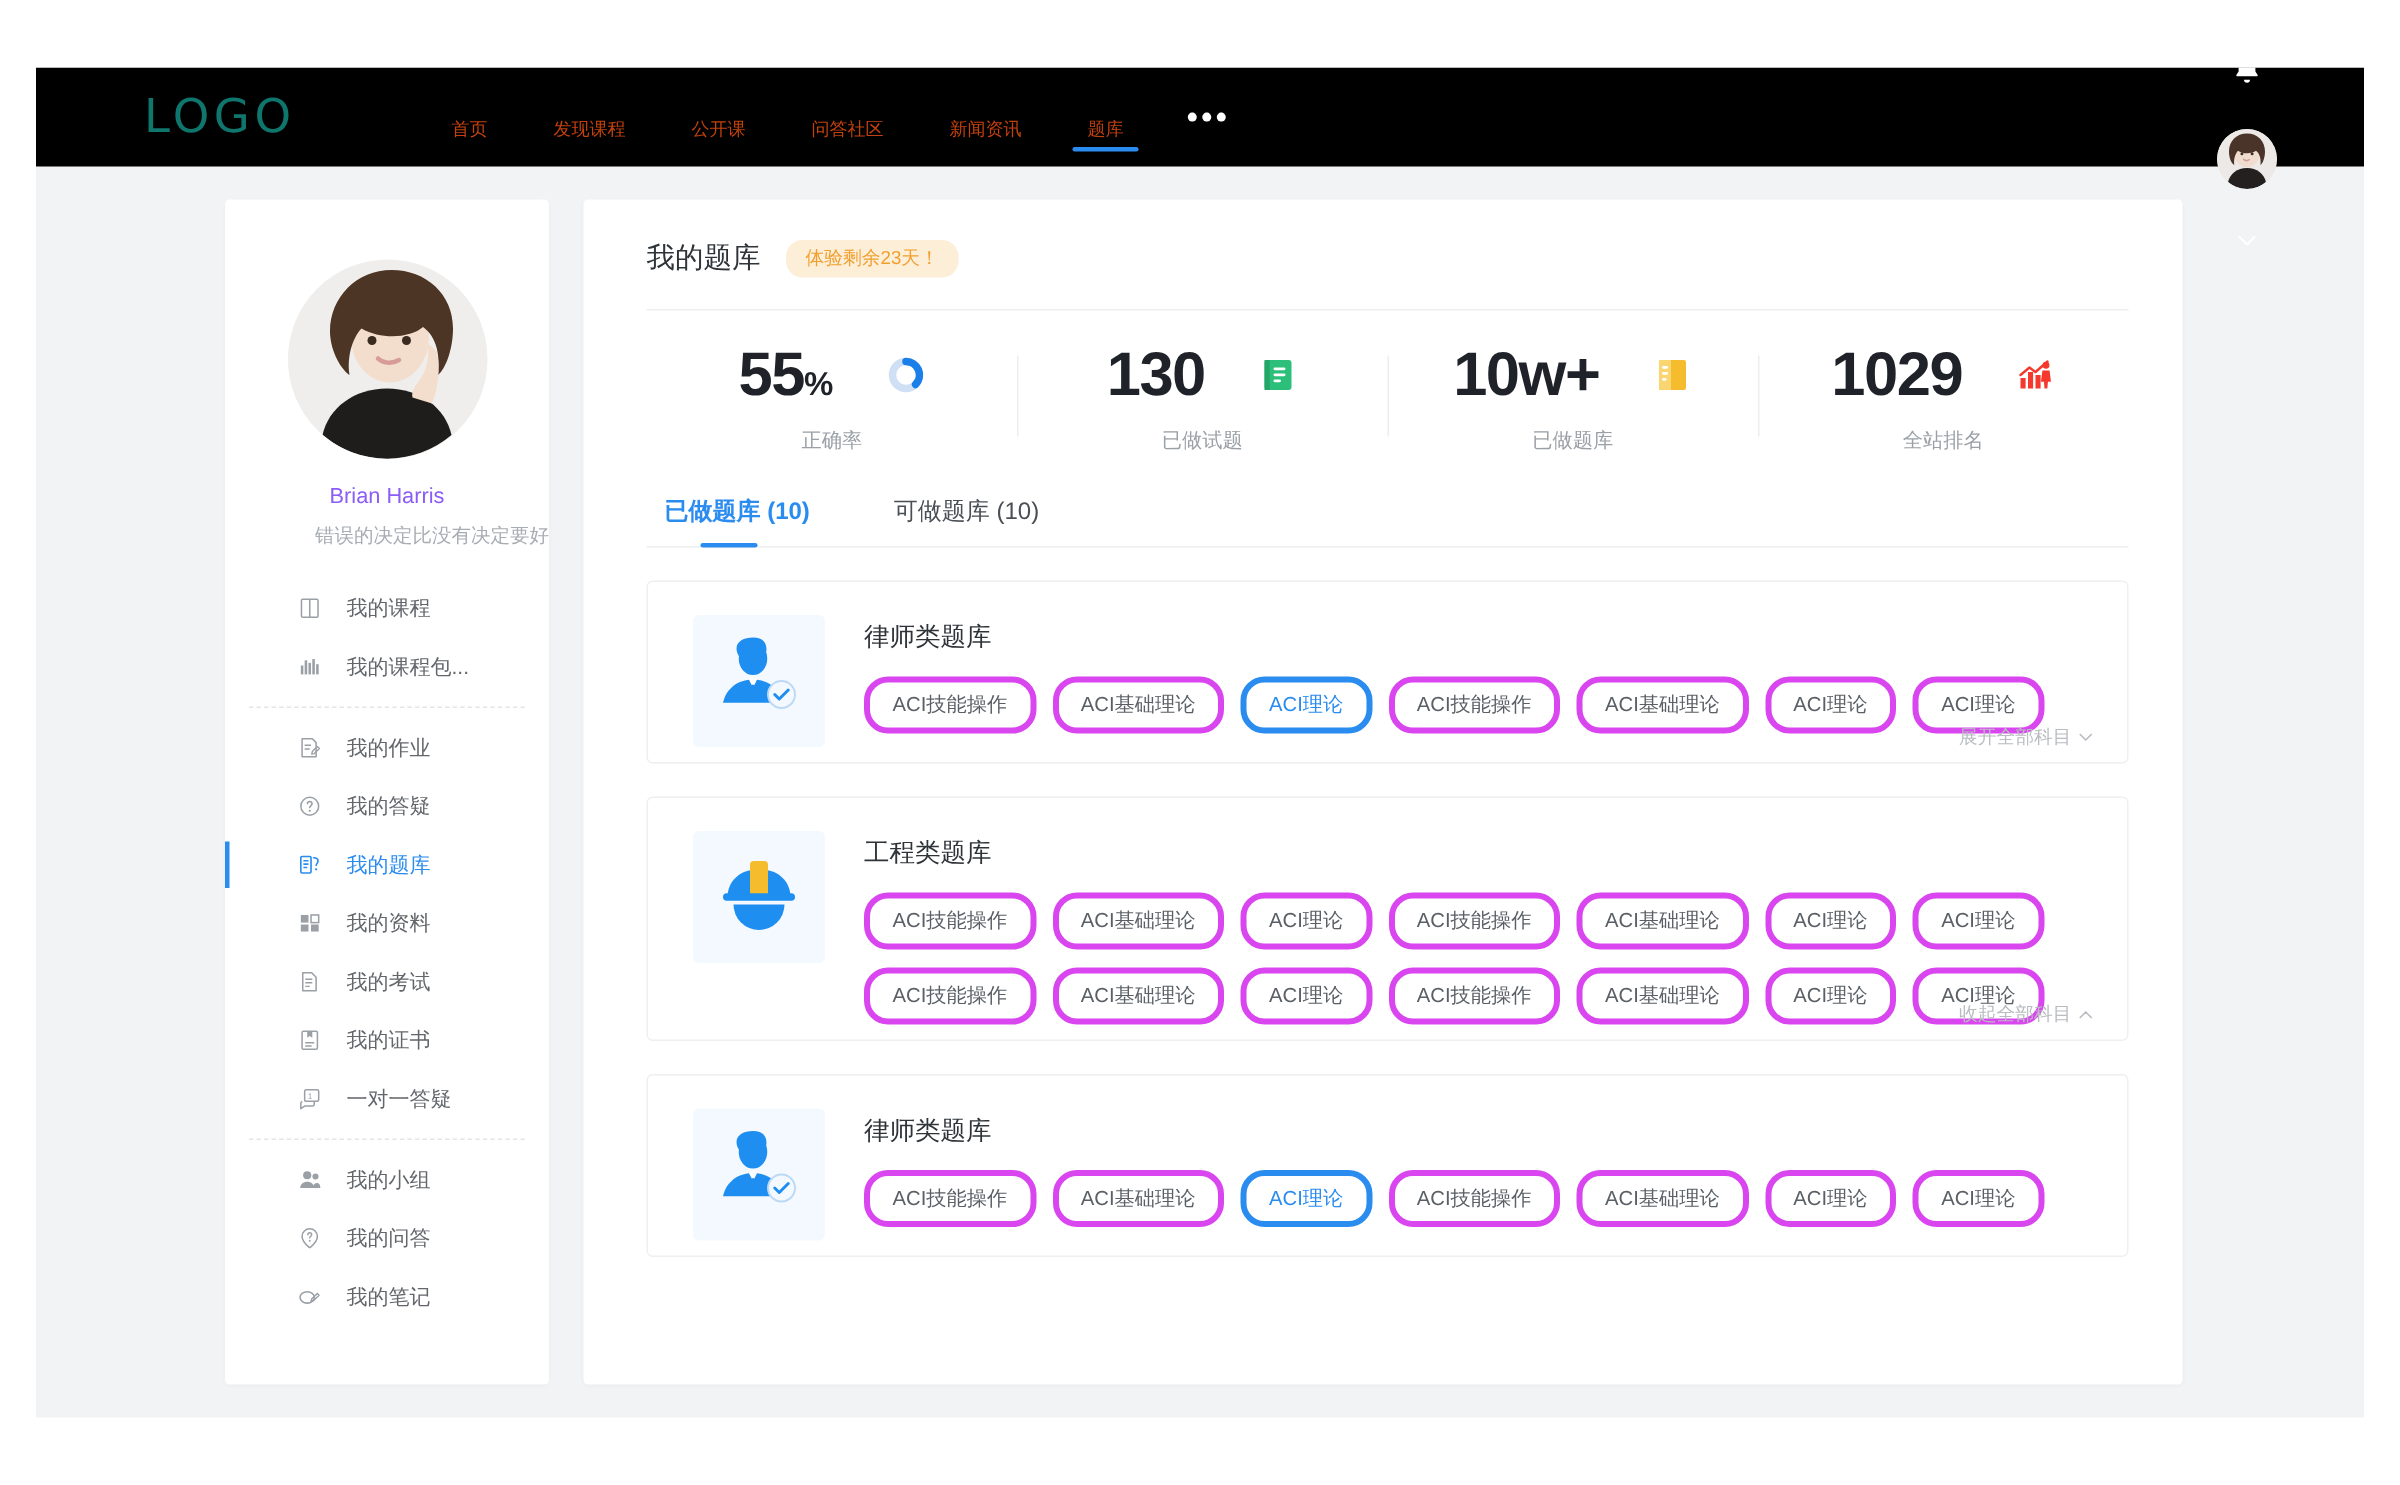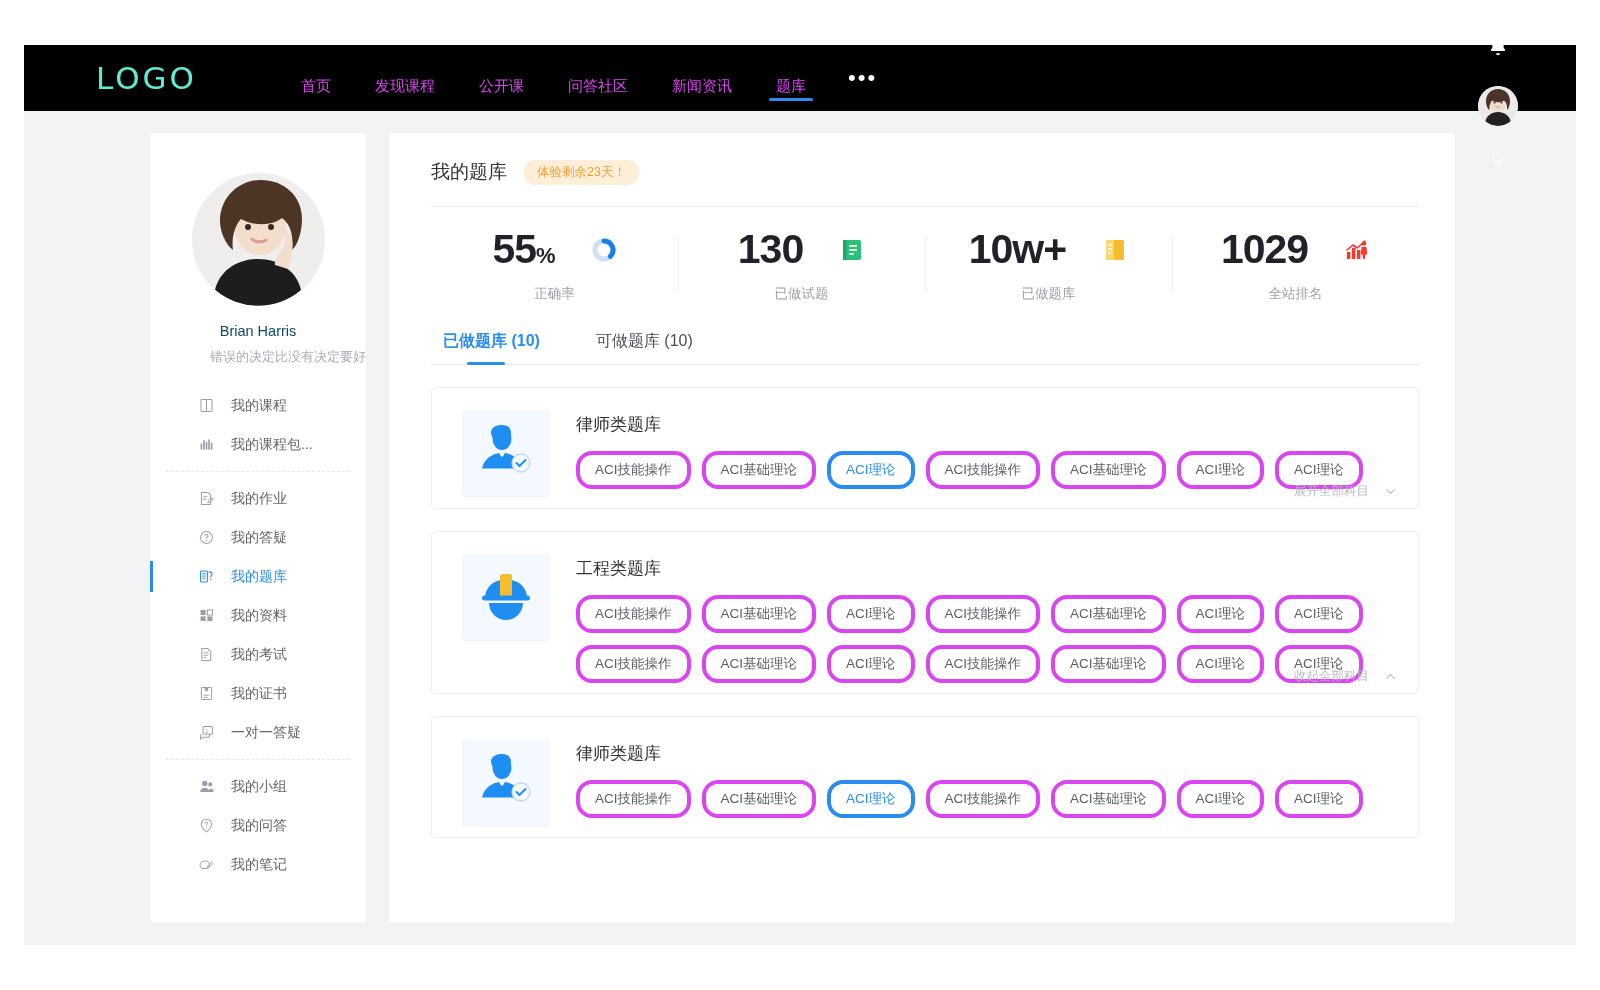--- a/index.html
+++ b/index.html
@@ -21,35 +21,35 @@
   
   .topnav {
     height: 66px;
     background: #000000;
     display: flex;
     align-items: center;
     padding: 0 48px 0 72px;
     position: relative;
   }
   .logo {
-    color: #5eead4;
+    color: #0f766e;
     font-size: 31px;
     letter-spacing: 3px;
     font-weight: 400;
     font-family: "DejaVu Sans", sans-serif;
   }
   .nav-links {
     display: flex;
     align-items: center;
     margin-left: 82px;
     height: 66px;
   }
   .nav-item {
-    color: #d946ef;
-    font-size: 15px;
+    color: #c2410c;
+    font-size: 12px;
     padding: 0 22px;
     height: 50px;
     line-height: 66px;
     position: relative;
     cursor: pointer;
     white-space: nowrap;
   }
   .nav-item.active::after {
     content: "";
     position: absolute;
@@ -121,21 +121,21 @@
     border-radius: 50%;
     margin: 0 auto;
     overflow: hidden;
     background: #efefef;
     position: relative;
   }
   .user-name {
     text-align: center;
     margin-top: 17px;
     font-size: 14.5px;
-    color: #0c4a6e;
+    color: #8b5cf6;
   }
   .user-motto {
     text-align: right;
     margin-top: 9px;
     font-size: 13px;
     color: #a8adb4;
   }
   .menu { margin-top: 20px; }
   .menu-item {
     display: flex;
@@ -297,21 +297,21 @@
   }
   .card-toggle {
     position: absolute;
     right: 22px;
     bottom: 8px;
     font-size: 12.5px;
     color: #b9bcc0;
     cursor: pointer;
     display: flex;
     align-items: center;
-    gap: 16px;
+    gap: 4px;
   }
 </style>
 </head>
 <body>
 
 <div class="page">
 
   <div class="topnav">
     <div class="logo">LOGO</div>
     <div class="nav-links" id="navLinks">

